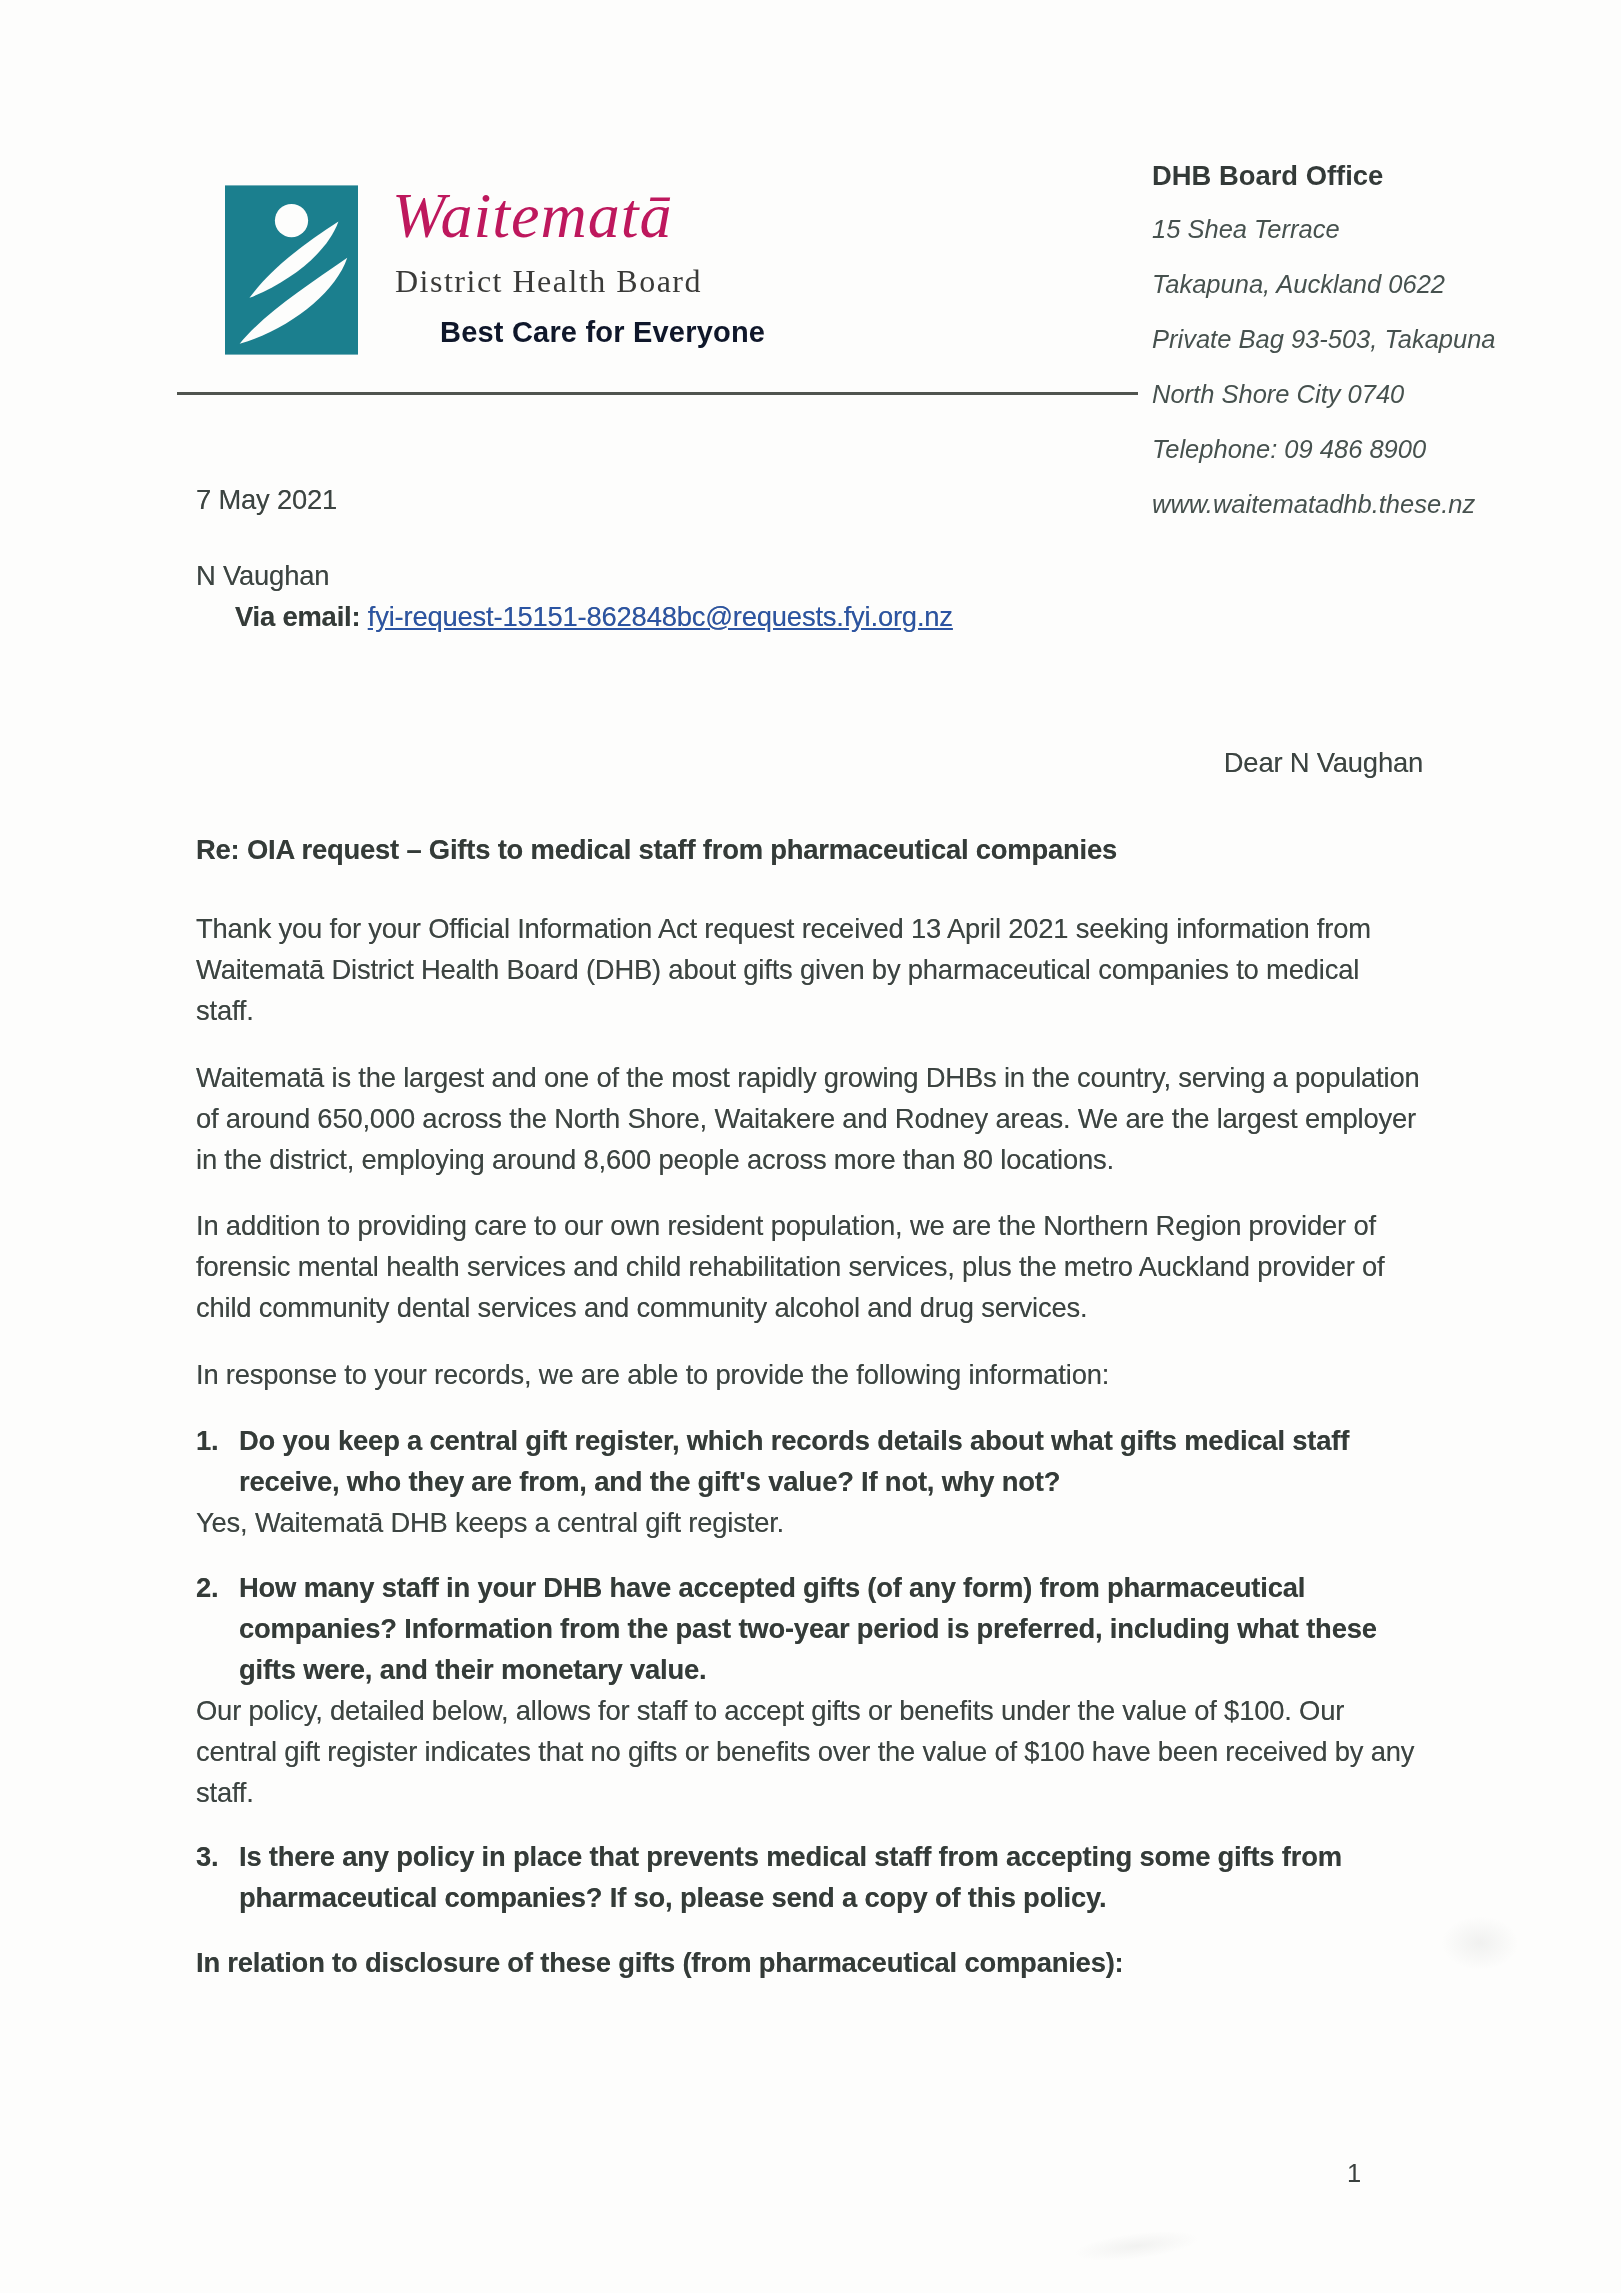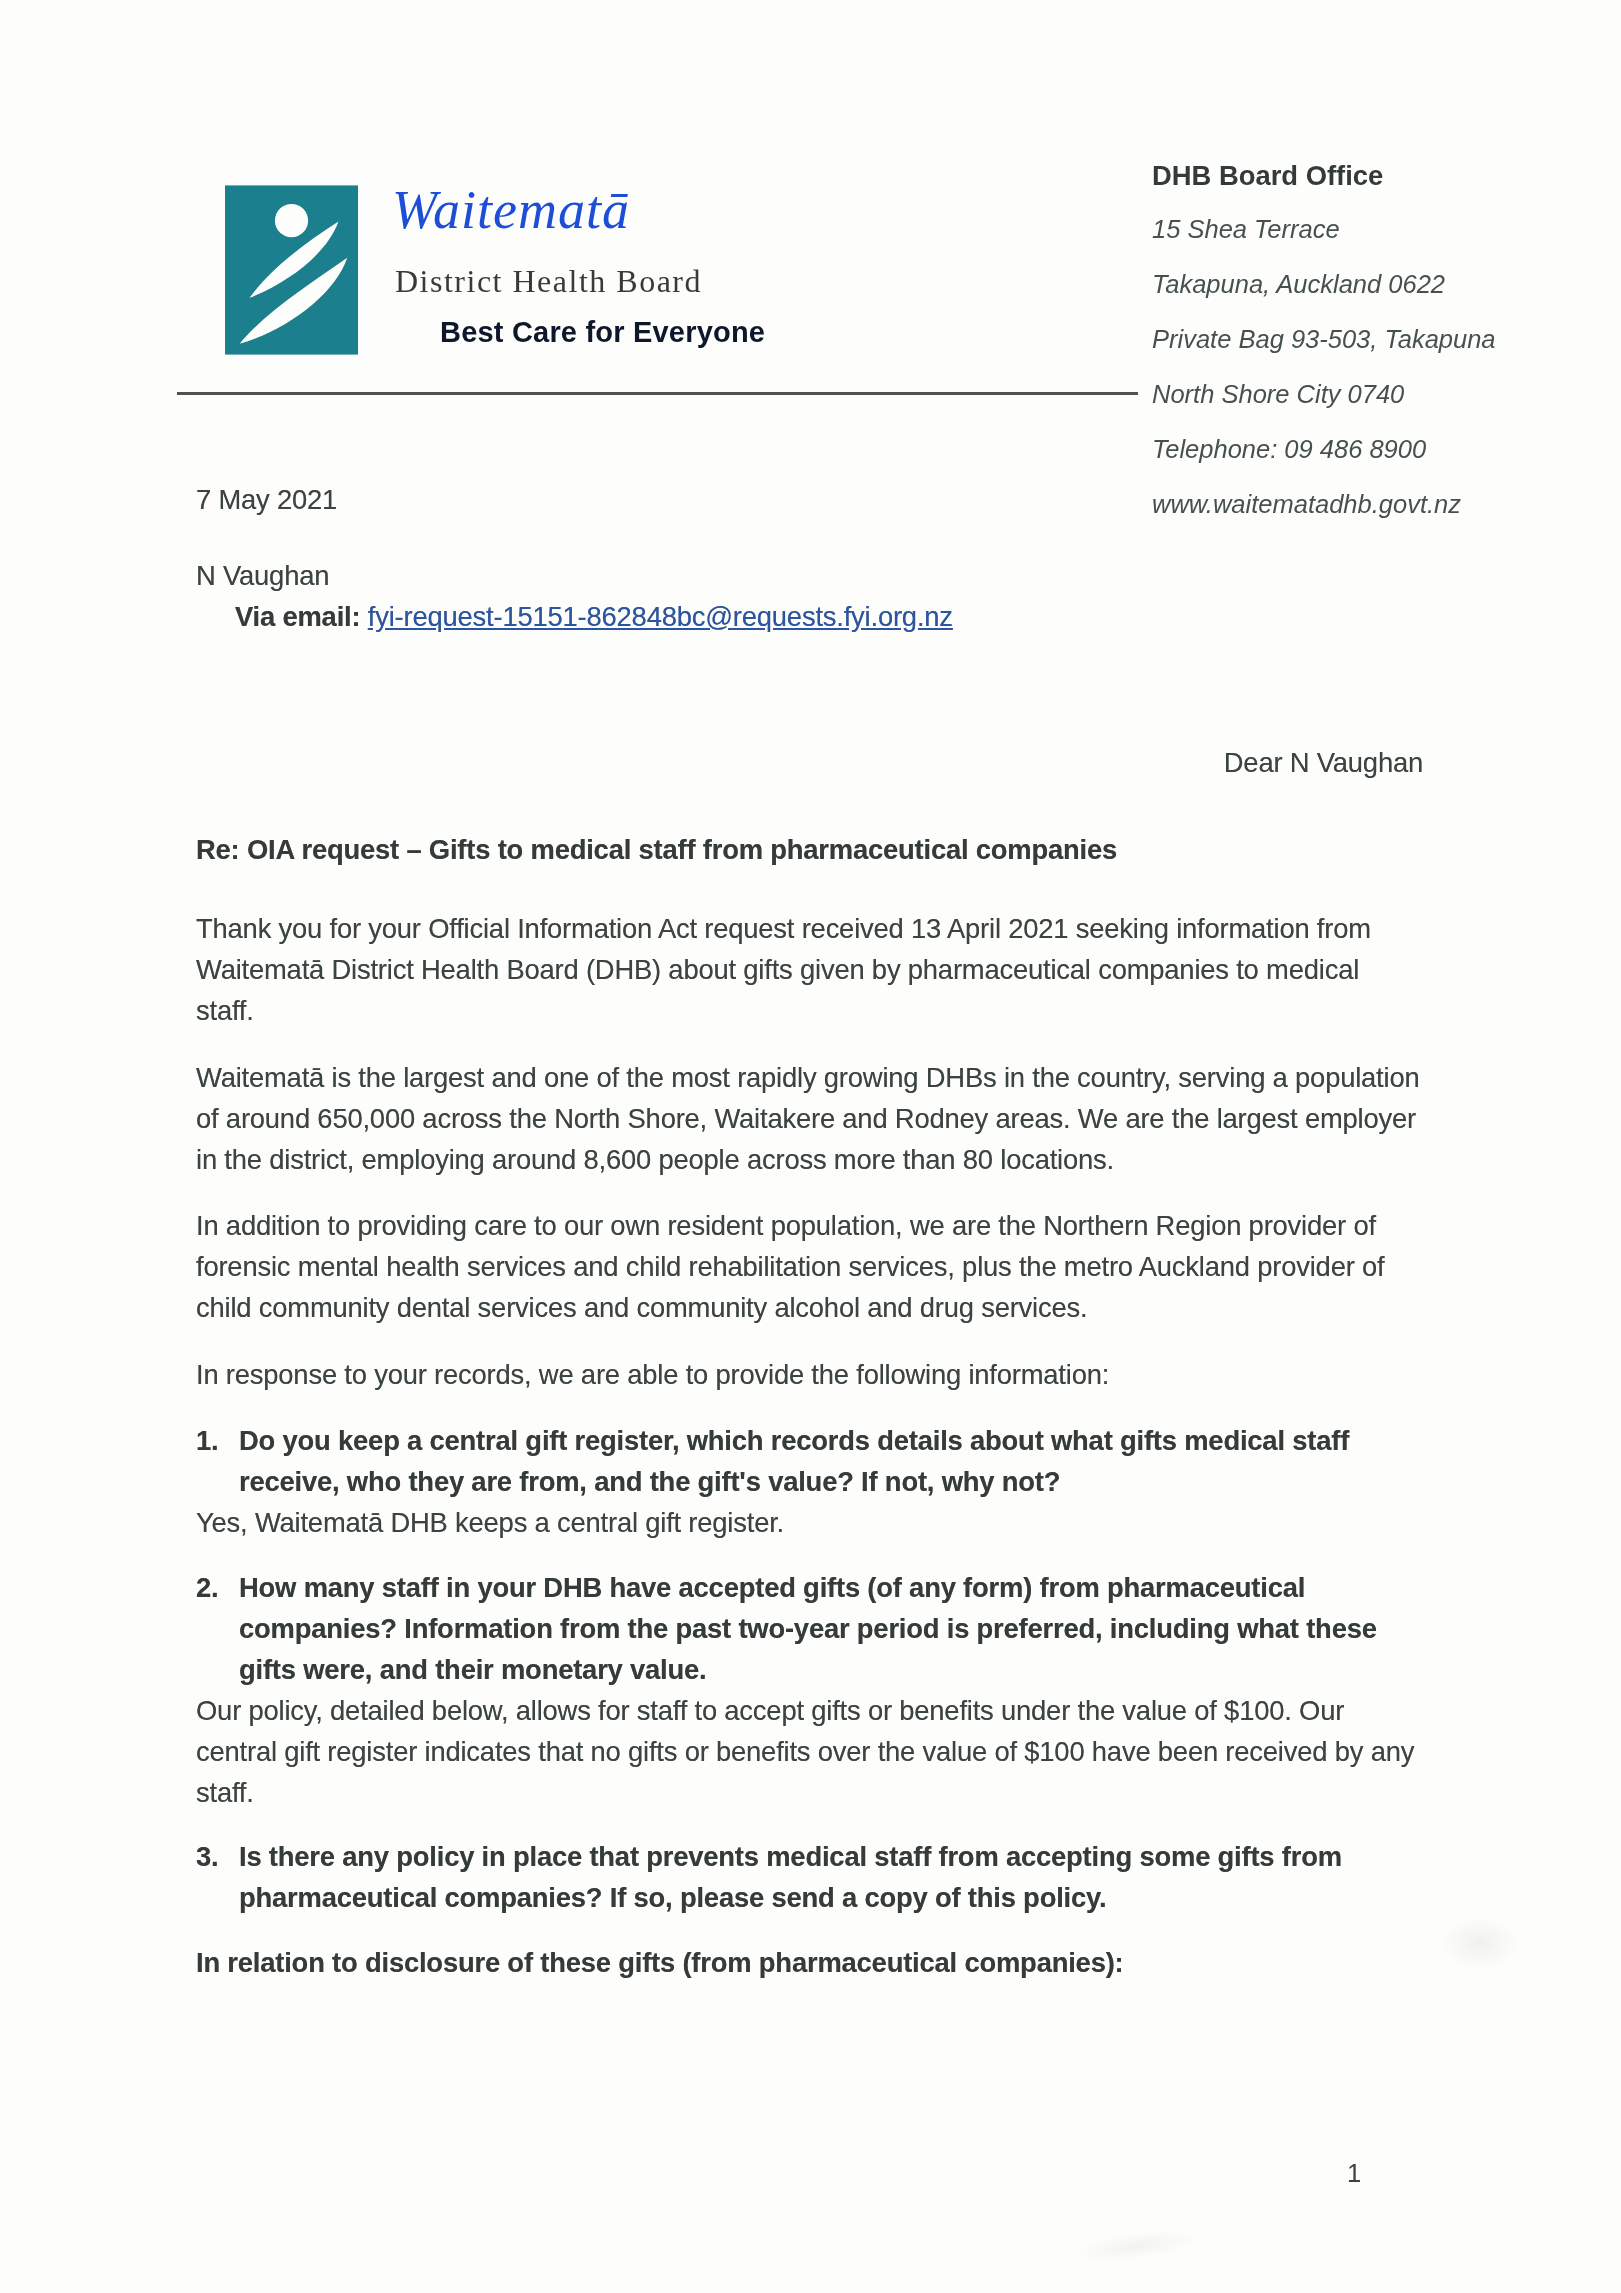--- a/index.html
+++ b/index.html
@@ -9,21 +9,21 @@
     background:#fdfdfc;
     font-family:"Liberation Sans", sans-serif;
     color:#3c4441;
     overflow:hidden;
   }
   
   .logo{position:absolute;left:225px;top:185px;width:133px;height:170px;}
   .org-name{
     position:absolute;left:392px;top:179px;
     font-family:"Liberation Serif", serif;font-style:italic;
-    font-size:54px;color:#1d4ed8;letter-spacing:1px;
+    font-size:64px;color:#be185d;letter-spacing:1px;
   }
   .org-subtitle{
     position:absolute;left:395px;top:263px;
     font-family:"Liberation Serif", serif;
     font-size:32px;color:#3a3a38;letter-spacing:1.5px;
   }
   .tagline{
     position:absolute;left:392px;top:316px;
     font-size:29px;font-weight:bold;color:#0f172a;letter-spacing:0.2px;margin-left:48px;
   }
@@ -95,21 +95,21 @@
   <div class="org-subtitle">District Health Board</div>
   <div class="tagline">Best Care for Everyone</div>
 
   <div class="office">
     <div class="office-title">DHB Board Office</div>
     <div class="office-line">15 Shea Terrace</div>
     <div class="office-line">Takapuna, Auckland 0622</div>
     <div class="office-line">Private Bag 93-503, Takapuna</div>
     <div class="office-line">North Shore City 0740</div>
     <div class="office-line">Telephone: 09 486 8900</div>
-    <div class="office-line">www.waitematadhb.govt.nz</div>
+    <div class="office-line">www.waitematadhb.these.nz</div>
   </div>
 
   <div class="rule"></div>
 
   <div class="body">
 
     <div class="blk date">7 May 2021</div>
 
     <div class="blk addr">
       <div>N Vaughan</div>

